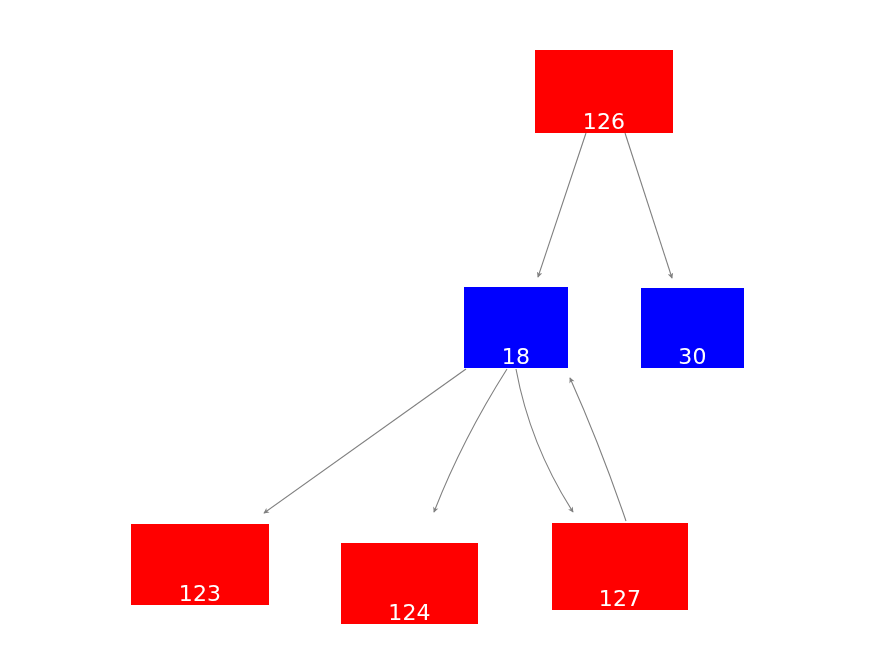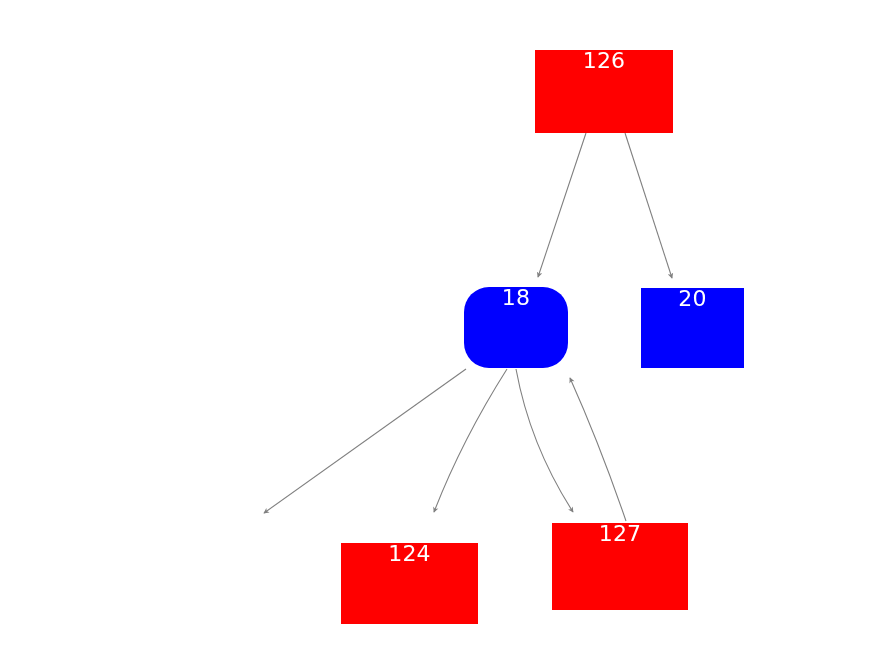--- a/index.html
+++ b/index.html
@@ -19,21 +19,21 @@
     position: absolute;
     left: 0;
     top: 0;
     width: 875px;
     height: 656px;
     pointer-events: none;
   }
   .node {
     position: absolute;
     display: flex;
-    align-items: flex-start;
+    align-items: flex-end;
     justify-content: center;
     color: #ffffff;
     font-size: 22px;
     line-height: 1;
     letter-spacing: 0.2px;
     user-select: none;
     box-sizing: border-box;
   }
   .node-label {
     pointer-events: none;
@@ -61,25 +61,28 @@
     <path d="M 507 369 Q 462 440 434 512" fill="none" stroke="#808080" stroke-width="1.1" marker-end="url(#ah)"></path>
 
     <path d="M 516 369 Q 530 445 573 512" fill="none" stroke="#808080" stroke-width="1.1" marker-end="url(#ah)"></path>
 
     <path d="M 626 521 Q 600 445 570 378" fill="none" stroke="#808080" stroke-width="1.1" marker-end="url(#ah)"></path>
   </svg>
 
   <div class="node" style="left: 535px; top: 50px; width: 138px; height: 83px; background: rgb(255, 0, 0);">
     <span class="node-label">126</span>
   </div>
-  <div class="node" style="left: 464px; top: 287px; width: 104px; height: 81px; background: rgb(0, 0, 255); border-radius: 25px;">
+  <div class="node" style="left: 464px; top: 287px; width: 104px; height: 81px; background: rgb(0, 0, 255);">
     <span class="node-label">18</span>
   </div>
   <div class="node" style="left: 641px; top: 288px; width: 103px; height: 80px; background: rgb(0, 0, 255);">
-    <span class="node-label">20</span>
+    <span class="node-label">30</span>
+  </div>
+  <div class="node" style="left: 131px; top: 524px; width: 138px; height: 81px; background: rgb(255, 0, 0);">
+    <span class="node-label">123</span>
   </div>
   <div class="node" style="left: 341px; top: 523px; width: 137px; height: 81px; background: rgb(255, 0, 0); margin-top: 20px;">
     <span class="node-label">124</span>
   </div>
   <div class="node" style="left: 552px; top: 523px; width: 136px; height: 87px; background: rgb(255, 0, 0);">
     <span class="node-label">127</span>
   </div>
 
 </div>
 

